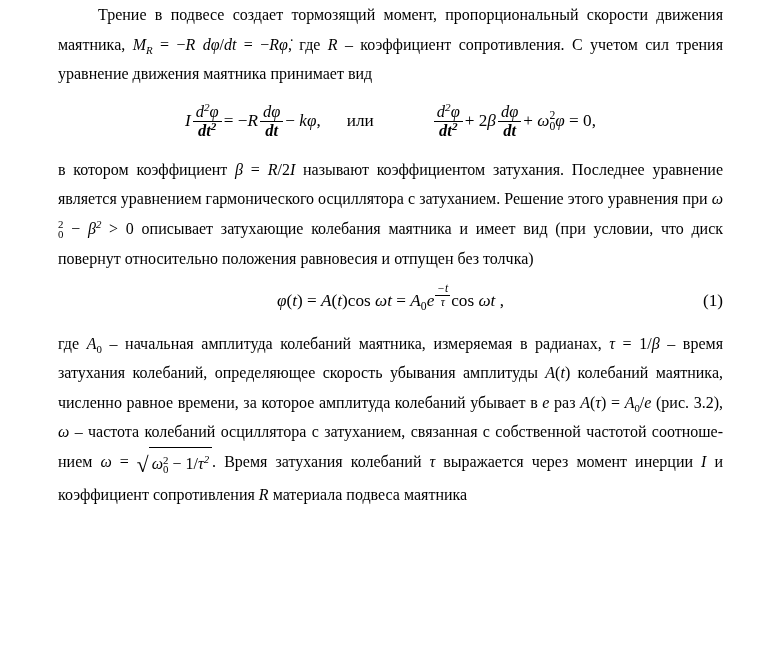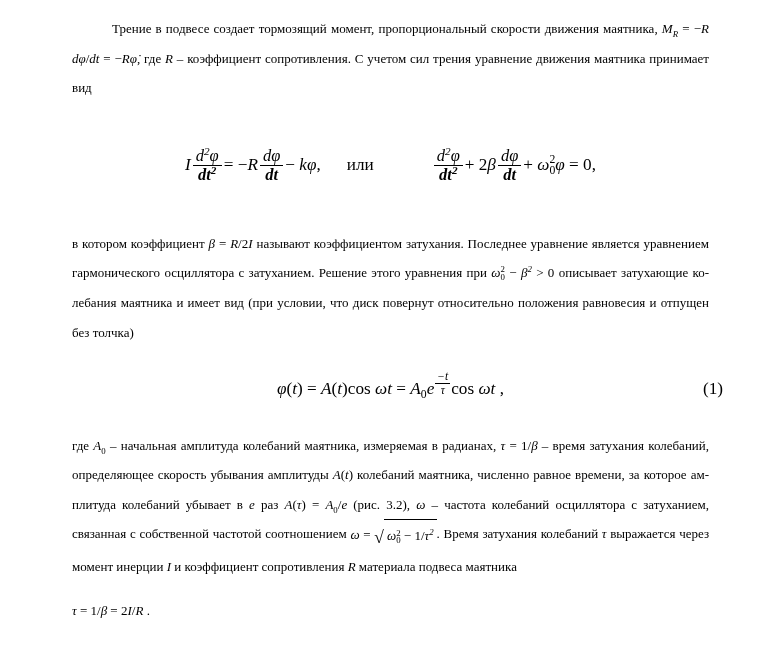--- a/index.html
+++ b/index.html
@@ -22,22 +22,22 @@
     box-sizing: border-box;
   }
   .body-text {
     position: absolute;
     left: 58px;
     right: 52px;
     top: 0;
     width: 665px;
   }
   p.para {
-    margin: 14px;
-    font-size: 13px;
+    margin: 0;
+    font-size: 16px;
     line-height: 29.6px;
     text-align: justify;
     text-indent: 0;
   }
   p.para.indent {
     text-indent: 40px;
   }
   .eq-block {
     margin: 0;
     text-align: center;
@@ -49,21 +49,21 @@
     width: 100%;
     text-align: center;
   }
   
   .it { font-style: italic; }
   .up { font-style: normal; }
   .frac {
     display: inline-block;
     vertical-align: middle;
     text-align: center;
-    margin: 17px 2px;
+    margin: 1px 2px;
     line-height: 1.12;
     font-size: 16.5px;
   }
   .frac .num {
     display: block;
     padding: 0 3px;
     border-bottom: 1.1px solid #000;
   }
   .frac .den {
     display: block;
@@ -146,16 +146,15 @@
 
     <div class="eq-block eqrow">
       <span><span class="it">φ</span><span class="up">(</span><span class="it">t</span><span class="up">)</span> <span class="up">=</span> <span class="it">A</span><span class="up">(</span><span class="it">t</span><span class="up">)</span><span class="up">cos</span> <span class="it">ωt</span> <span class="up">=</span> <span class="it">A</span><span class="sub up">0</span><span class="it">e</span><span class="exp-frac"><span class="num"><span class="it">−t</span></span><span class="den"><span class="it">τ</span></span></span><span class="up">cos</span> <span class="it">ωt</span> <span class="up">,</span></span>
       <span class="eqnum">(1)</span>
     </div>
 
     <div class="eq-spacer"></div>
 
     <p class="para"><span>где </span><span><span class="it">A</span><span class="sub up">0</span></span><span> – начальная амплитуда колебаний маятника, измеряемая в радианах,</span> <span><span class="it">τ</span> <span class="up">=</span> 1<span class="up">/</span><span class="it">β</span></span><span> – время затухания колебаний, определяющее скорость убывания ам­плитуды </span><span><span class="it">A</span><span class="up">(</span><span class="it">t</span><span class="up">)</span></span><span> колебаний маятника, численно равное времени, за которое ам­плитуда колебаний убывает в </span><span class="it">e</span><span> раз </span><span><span class="it">A</span><span class="up">(</span><span class="it">τ</span><span class="up">)</span> <span class="up">=</span> <span class="it">A</span><span class="sub up">0</span><span class="up">/</span><span class="it">e</span></span><span> (рис. 3.2), </span><span class="it">ω</span><span> – частота колеба­ний осциллятора с затуханием, связанная с собственной частотой соотноше­нием </span><span><span class="it">ω</span> <span class="up">=</span> <span class="sqrt"><span class="radsign">√</span><span class="radicand"><span class="it">ω</span><span style="display:inline-block;vertical-align:middle;line-height:0.9;font-size:0.68em;text-align:left;"><span style="display:block;">2</span><span style="display:block;">0</span></span> <span class="up">−</span> 1<span class="up">/</span><span class="it">τ</span><span class="sup it">2</span></span></span></span><span>. Время затухания колебаний </span><span class="it">τ</span><span> выражается через момент инерции </span><span class="it">I</span><span> и коэффициент сопротивления </span><span class="it">R</span><span> материала подвеса маятника</span></p>
 
-    <p class="para"><span><span class="it">τ</span> <span class="up">=</span> 1<span class="up">/</span><span class="it">β</span> <span class="up">=</span> 2<span class="it">I</span><span class="up">/</span><span class="it">R</span> <span class="up">.</span></span></p>
 
   </div>
 </div>
 
 </body></html>

